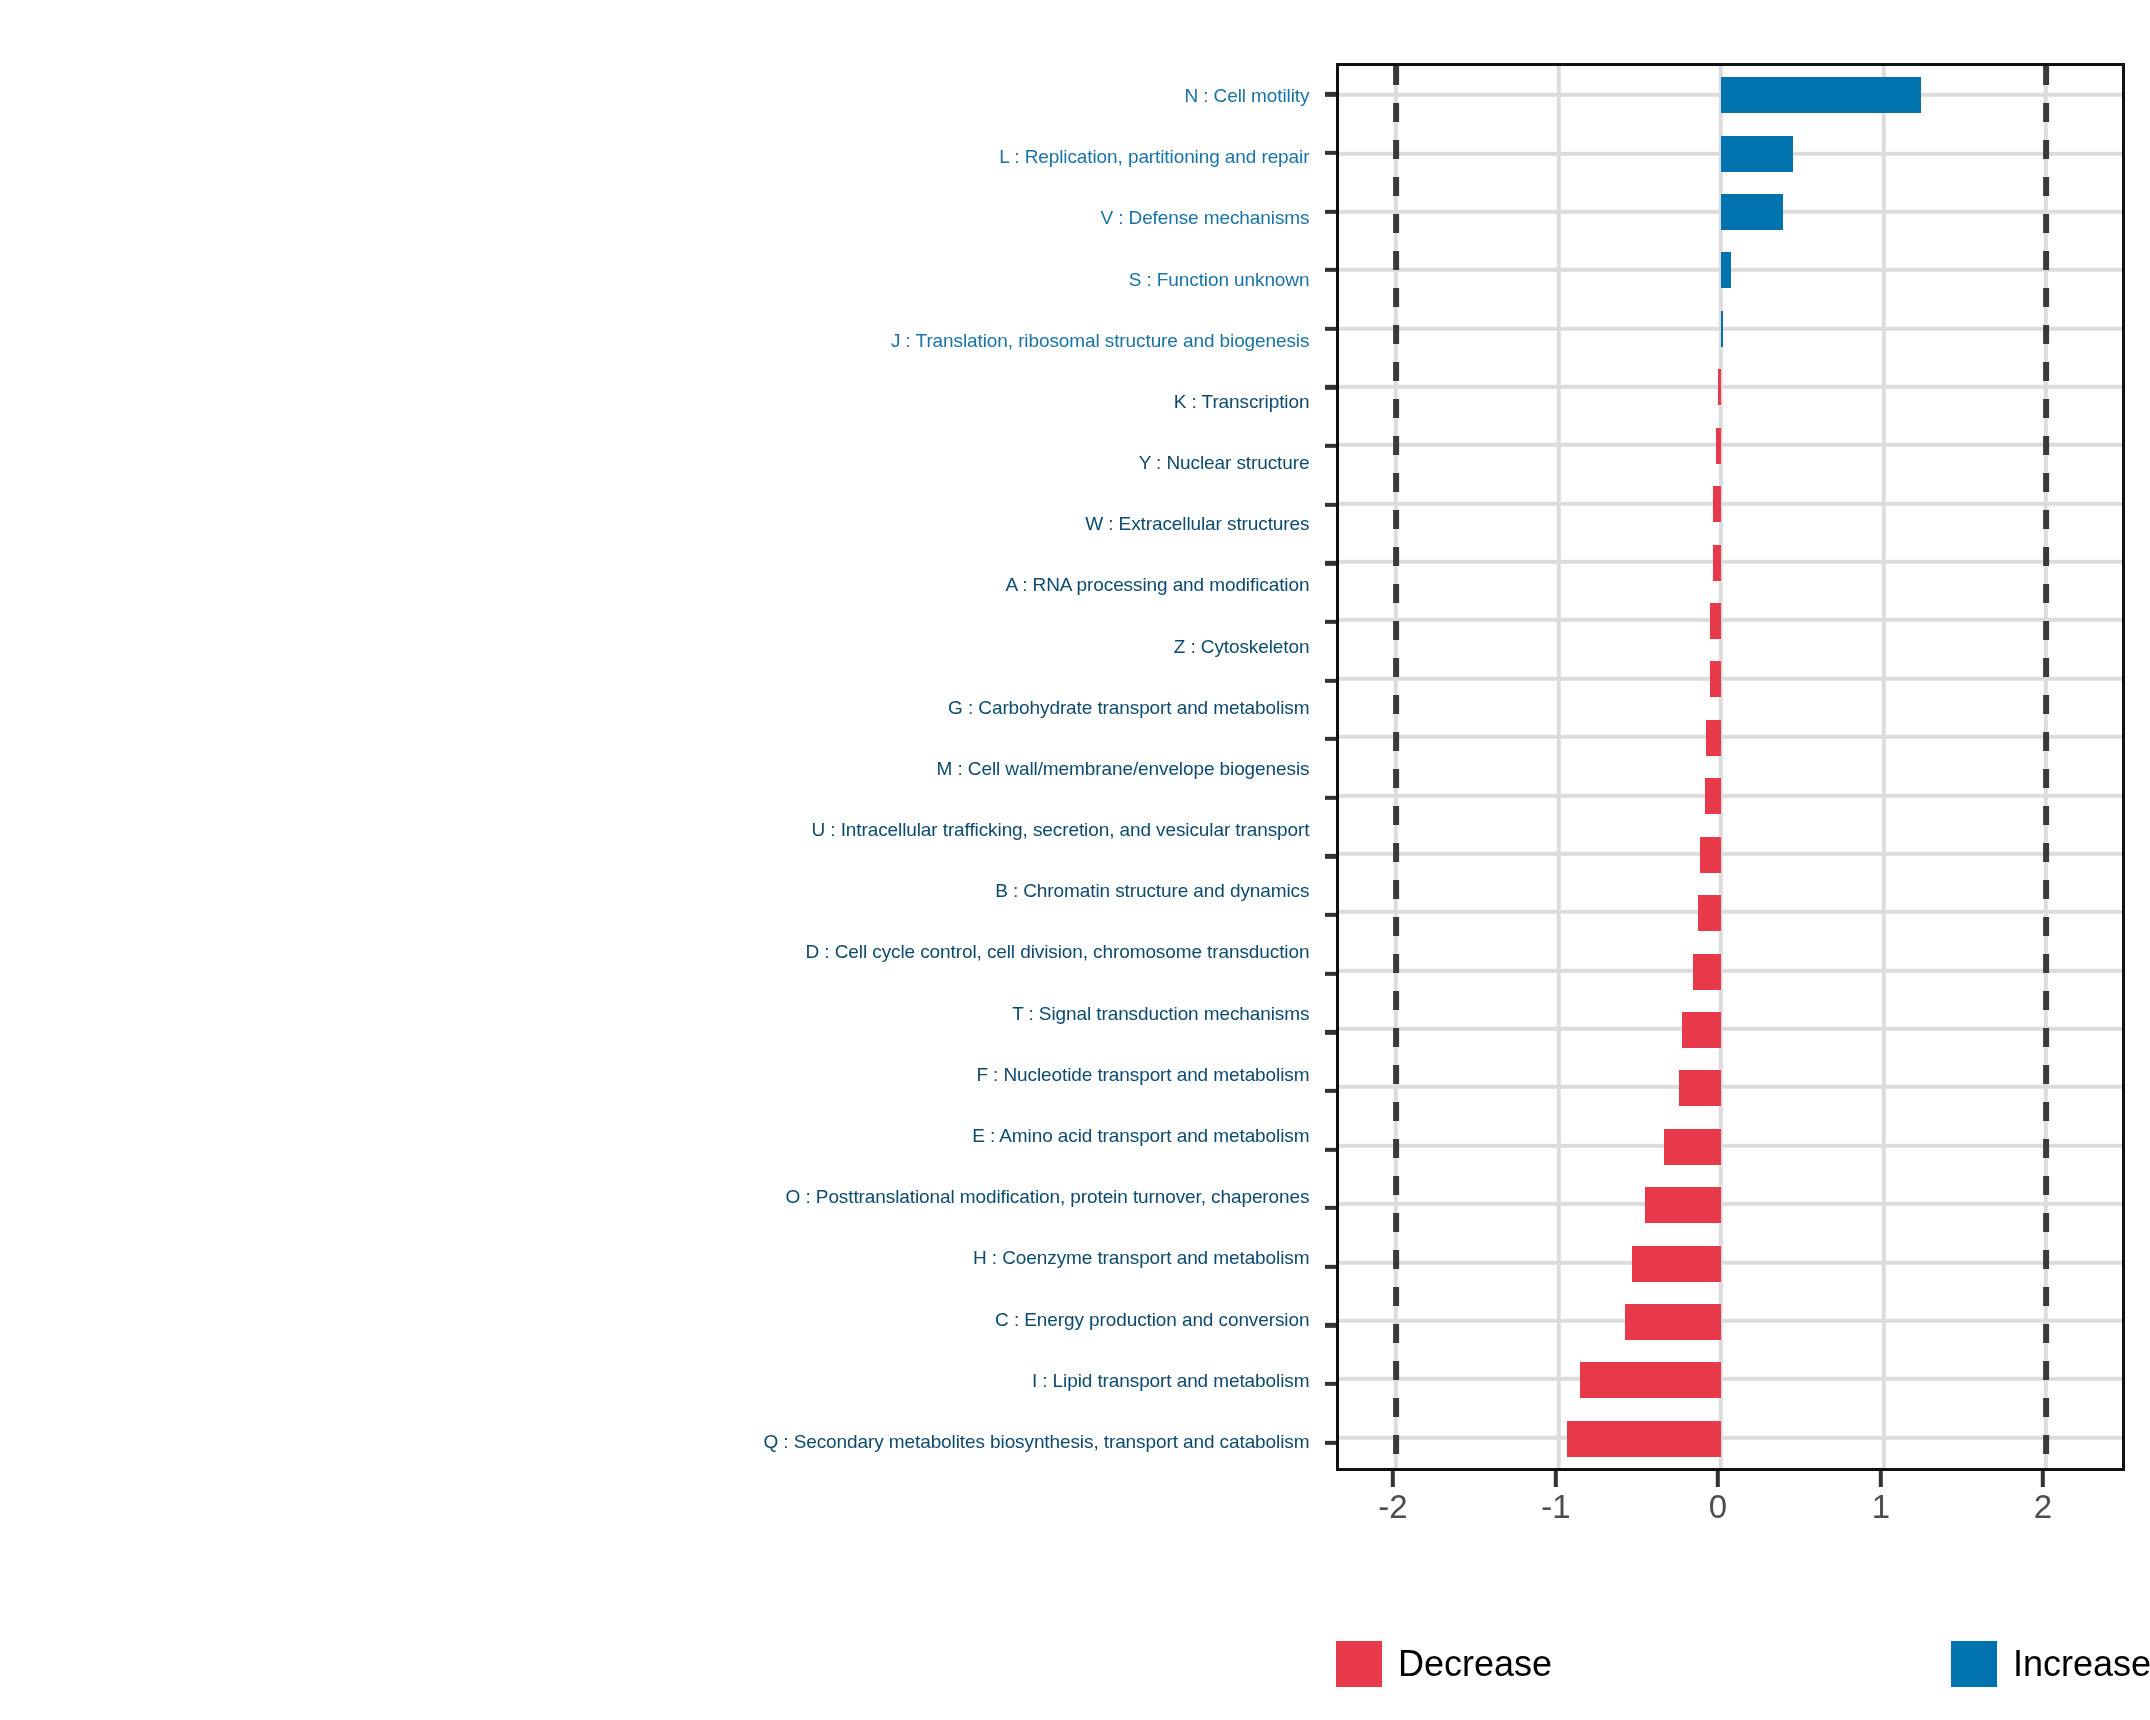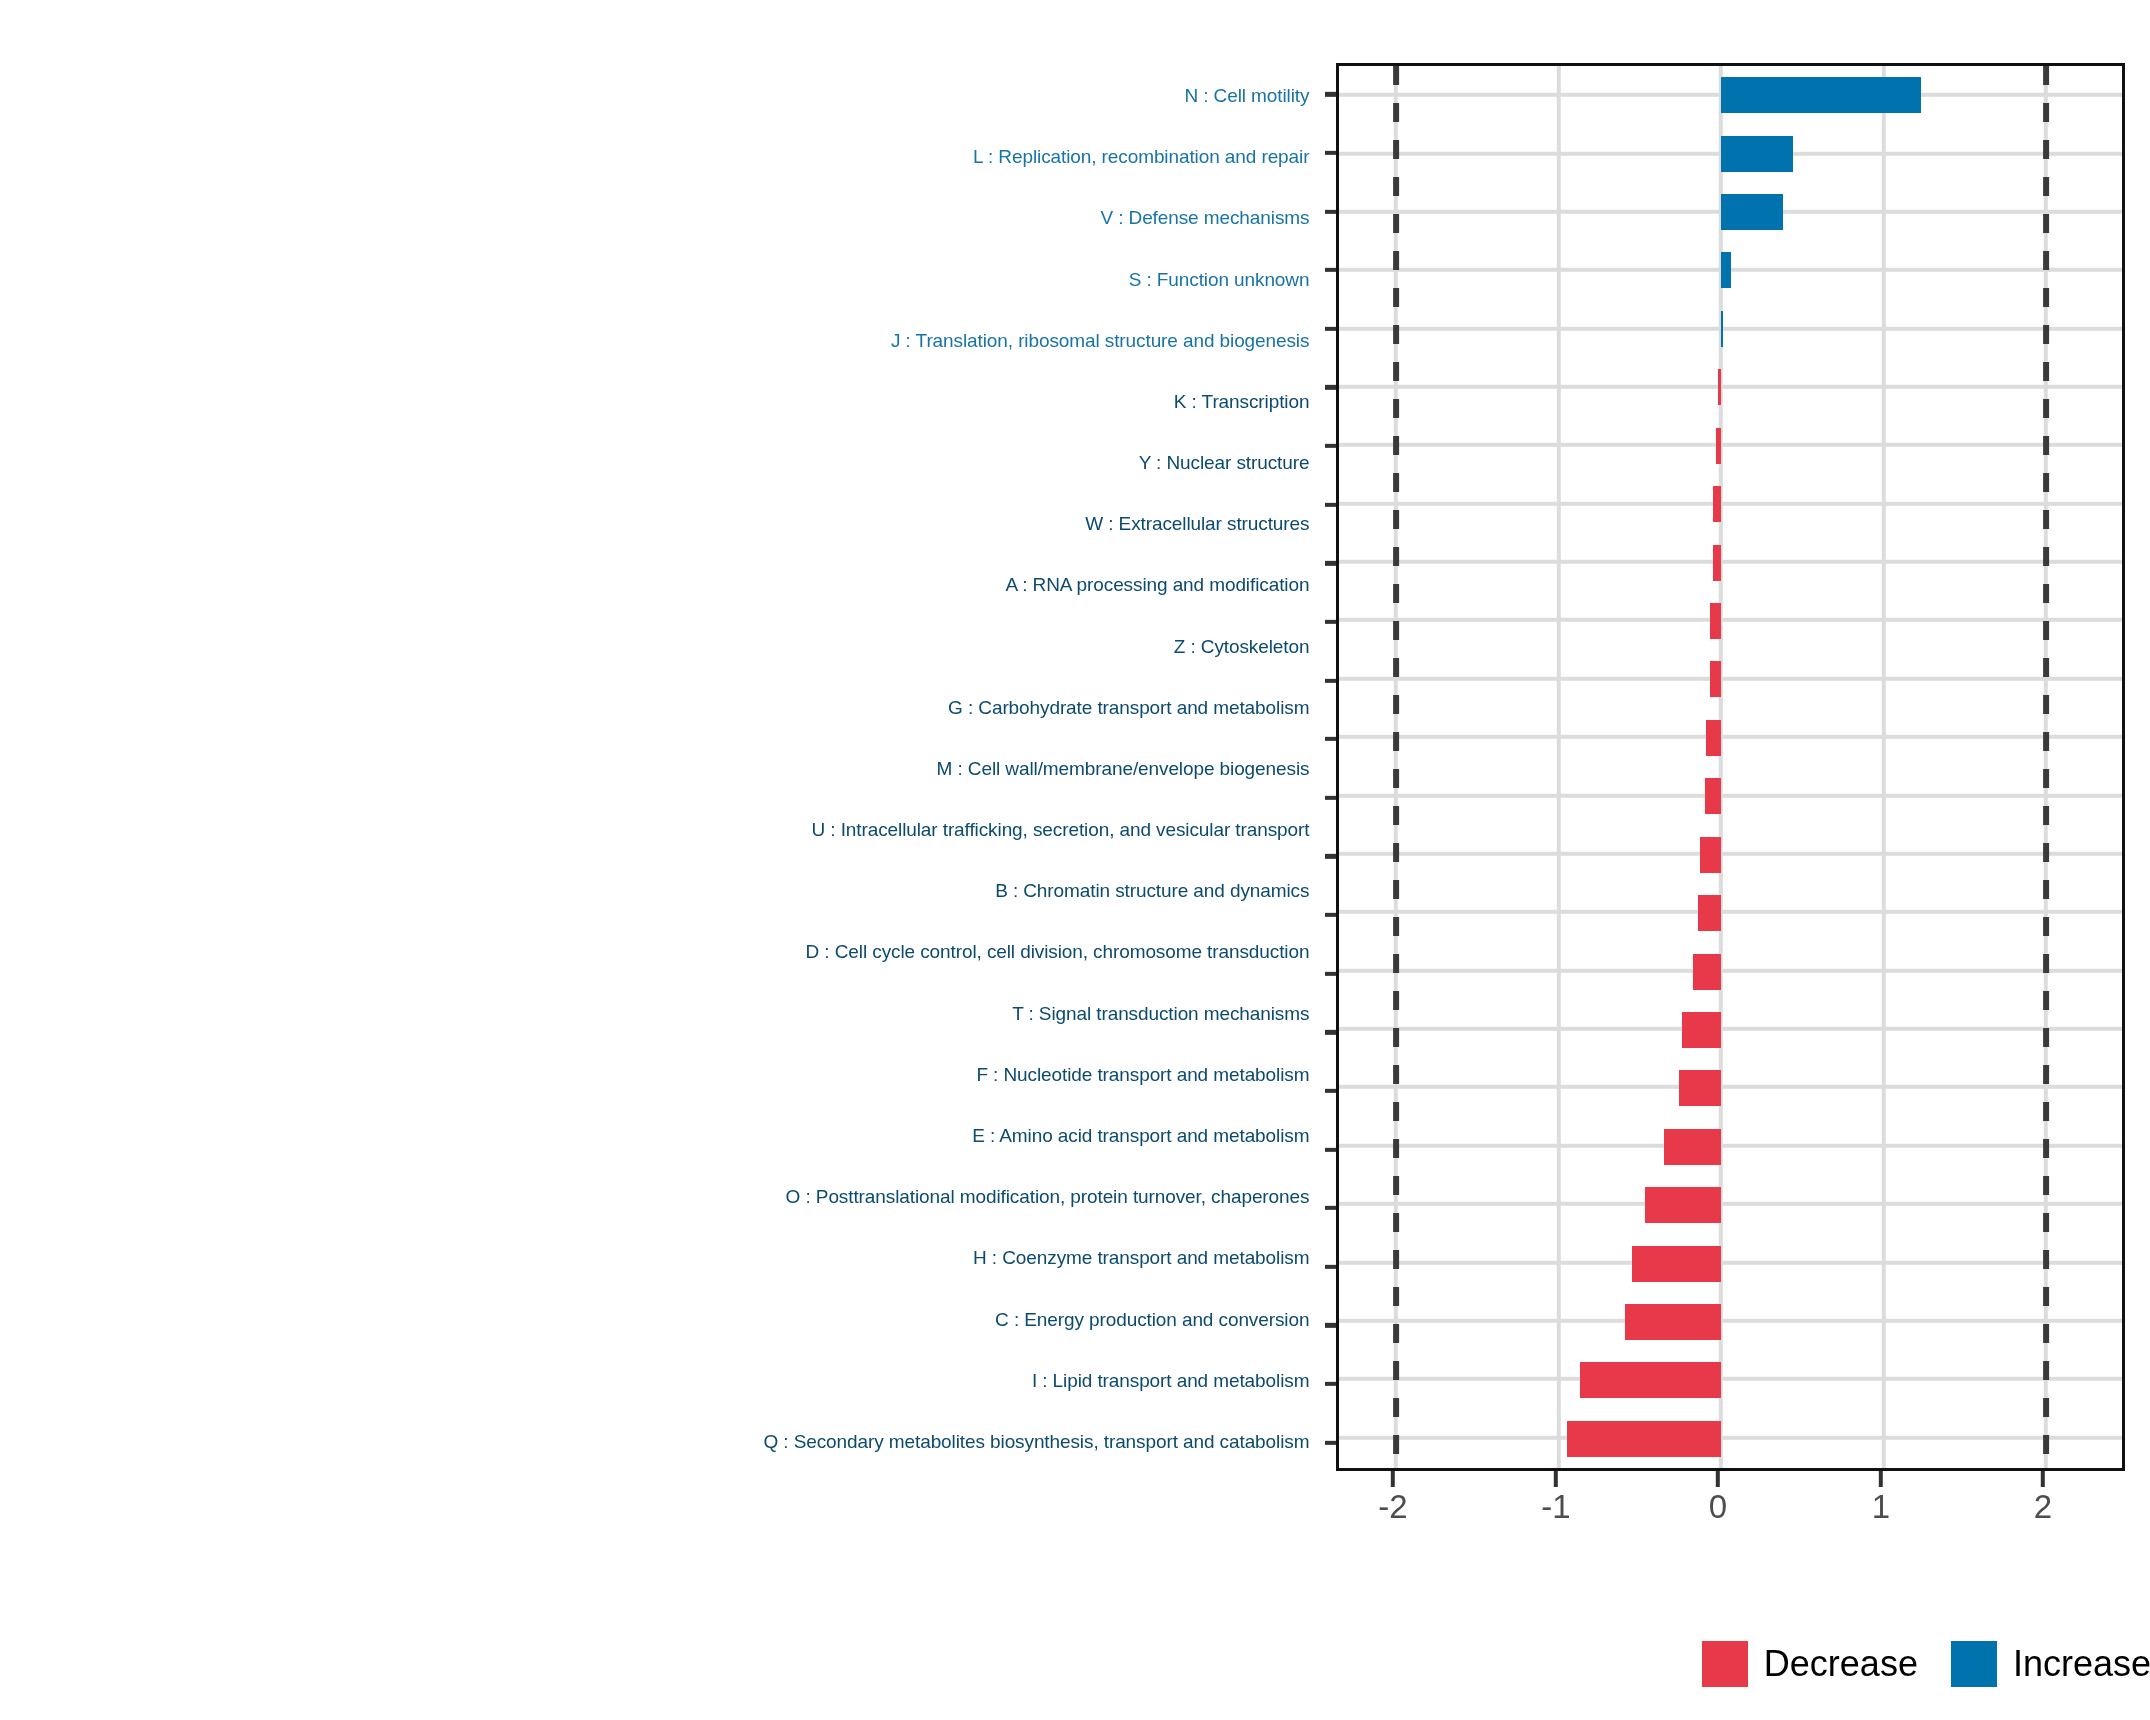--- a/index.html
+++ b/index.html
@@ -172,22 +172,22 @@
 
   
   #legend {
     position: absolute;
     left: 1336px;
     top: 1631px;
     width: 815px;
     height: 65px;
     display: flex;
     align-items: center;
-    justify-content: flex-end;
-    gap: 33px;
+    justify-content: space-between;
+    gap: 42px;
   }
   .legend-item {
     display: flex;
     align-items: center;
     gap: 16px;
   }
   .legend-swatch {
     width: 46px;
     height: 46px;
   }
@@ -201,21 +201,21 @@
 </head>
 <body>
 
 <div id="root">
 
   <div id="labels">
       <div class="label-row">
         <span class="label-text inc">N : Cell motility</span>
       </div>
       <div class="label-row">
-        <span class="label-text inc">L : Replication, recombination and repair</span>
+        <span class="label-text inc">L : Replication, partitioning and repair</span>
       </div>
       <div class="label-row">
         <span class="label-text inc">V : Defense mechanisms</span>
       </div>
       <div class="label-row">
         <span class="label-text inc">S : Function unknown</span>
       </div>
       <div class="label-row">
         <span class="label-text inc">J : Translation, ribosomal structure and biogenesis</span>
       </div>

